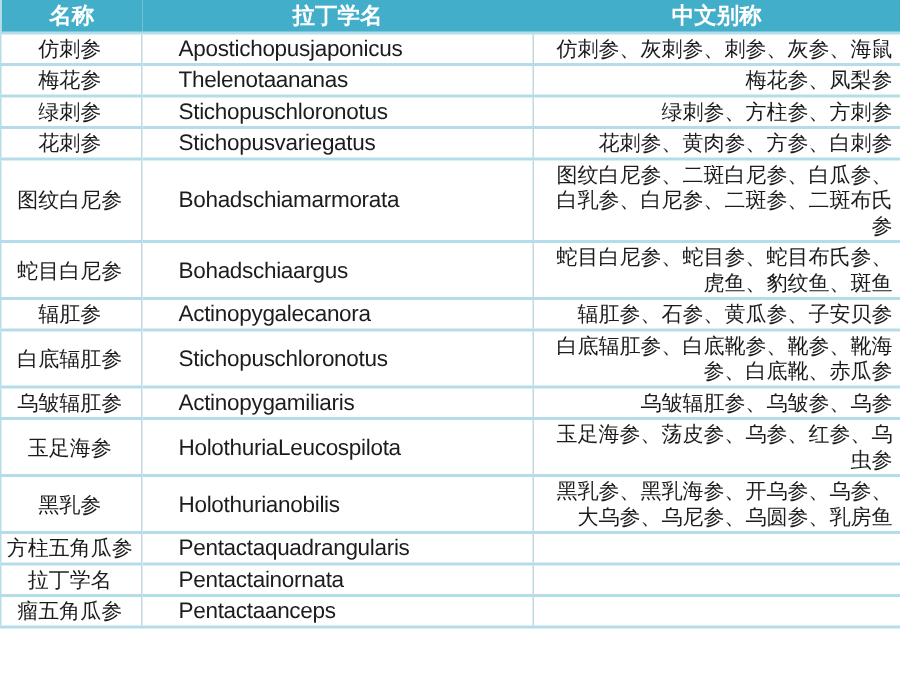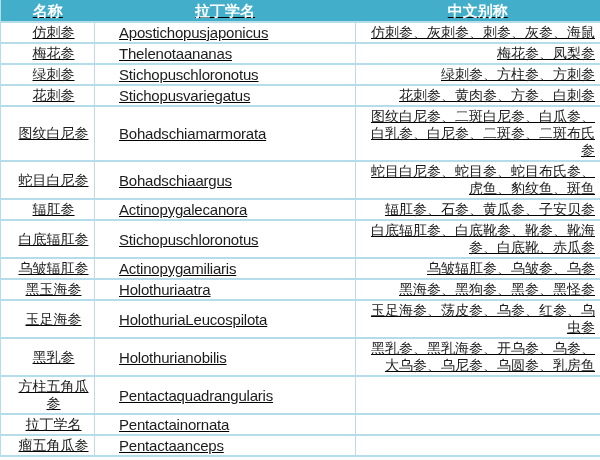--- a/index.html
+++ b/index.html
@@ -13,21 +13,20 @@
   html, body {
     margin: 0;
     padding: 0;
     background: #FFFFFF;
     font-family: "Liberation Sans", "DejaVu Sans", sans-serif;
   }
   .page {
     width: 480px;
     min-height: 460px;
     background: #FFFFFF;
-    text-decoration: underline;
   }
   table.species-table {
     width: 600px;
     border-collapse: collapse;
     table-layout: fixed;
     border-left: 1px solid var(--row-border);
     border-right: 1px solid var(--row-border);
     border-bottom: 2px solid var(--row-border);
   }
   col.c1 { width: 94px; }
@@ -48,21 +47,21 @@
     color: var(--text);
     border-top: 2px solid var(--row-border);
     padding: 1px 5px;
     line-height: 17px;
     vertical-align: middle;
     word-break: break-all;
   }
   td.name {
     text-align: center;
     border-right: 1px solid var(--col-border);
-    padding-left: 14px;
+    padding-left: 0;
     padding-right: 2px;
   }
   td.latin {
     text-align: left;
     border-right: 1px solid var(--col-border);
     padding-left: 24px;
     font-size: 15px;
     letter-spacing: -0.2px;
   }
   td.alias {
@@ -135,25 +134,20 @@
     <td class="latin">Stichopuschloronotus</td>
     <td class="alias">白底辐肛参、白底靴参、靴参、靴海参、白底靴、赤瓜参</td>
   </tr>
 
   <tr>
     <td class="name">乌皱辐肛参</td>
     <td class="latin">Actinopygamiliaris</td>
     <td class="alias">乌皱辐肛参、乌皱参、乌参</td>
   </tr>
 
-  <tr>
-    <td class="name">黑玉海参</td>
-    <td class="latin">Holothuriaatra</td>
-    <td class="alias">黑海参、黑狗参、黑参、黑怪参</td>
-  </tr>
 
   <tr>
     <td class="name">玉足海参</td>
     <td class="latin">HolothuriaLeucospilota</td>
     <td class="alias">玉足海参、荡皮参、乌参、红参、乌虫参</td>
   </tr>
 
   <tr>
     <td class="name">黑乳参</td>
     <td class="latin">Holothurianobilis</td>

